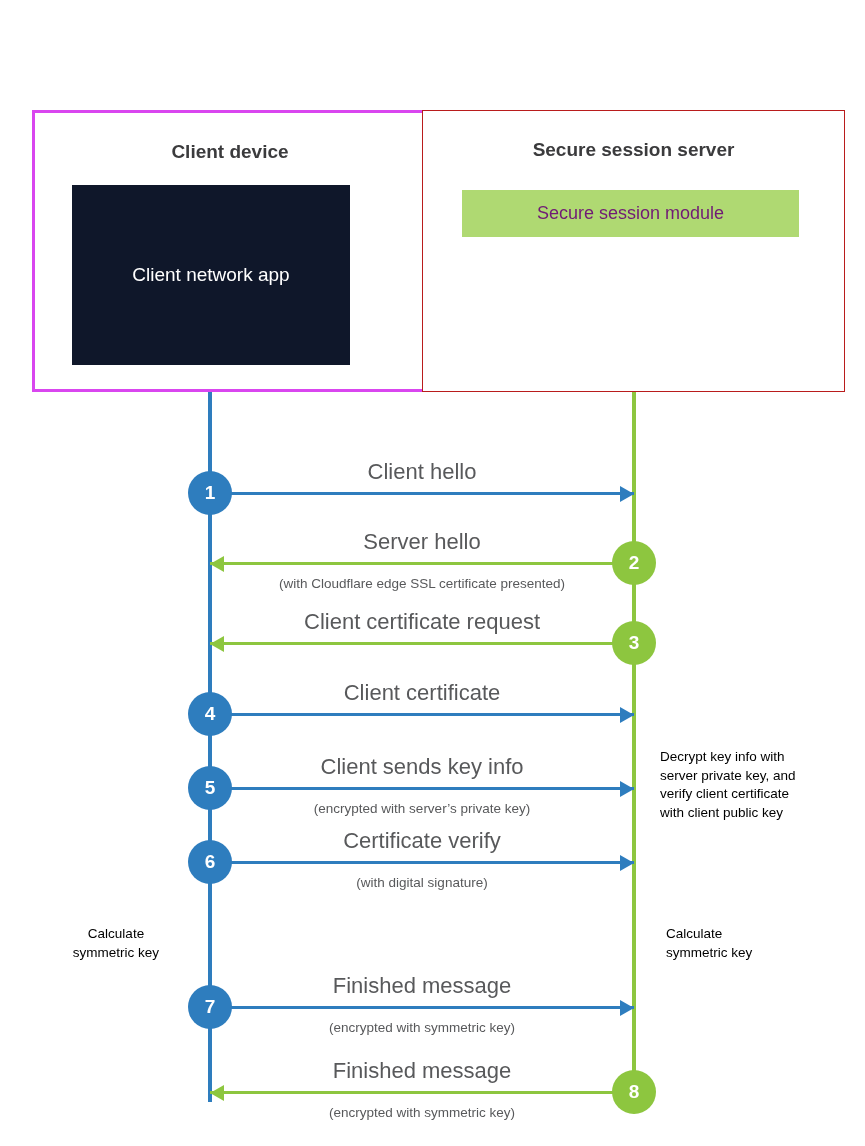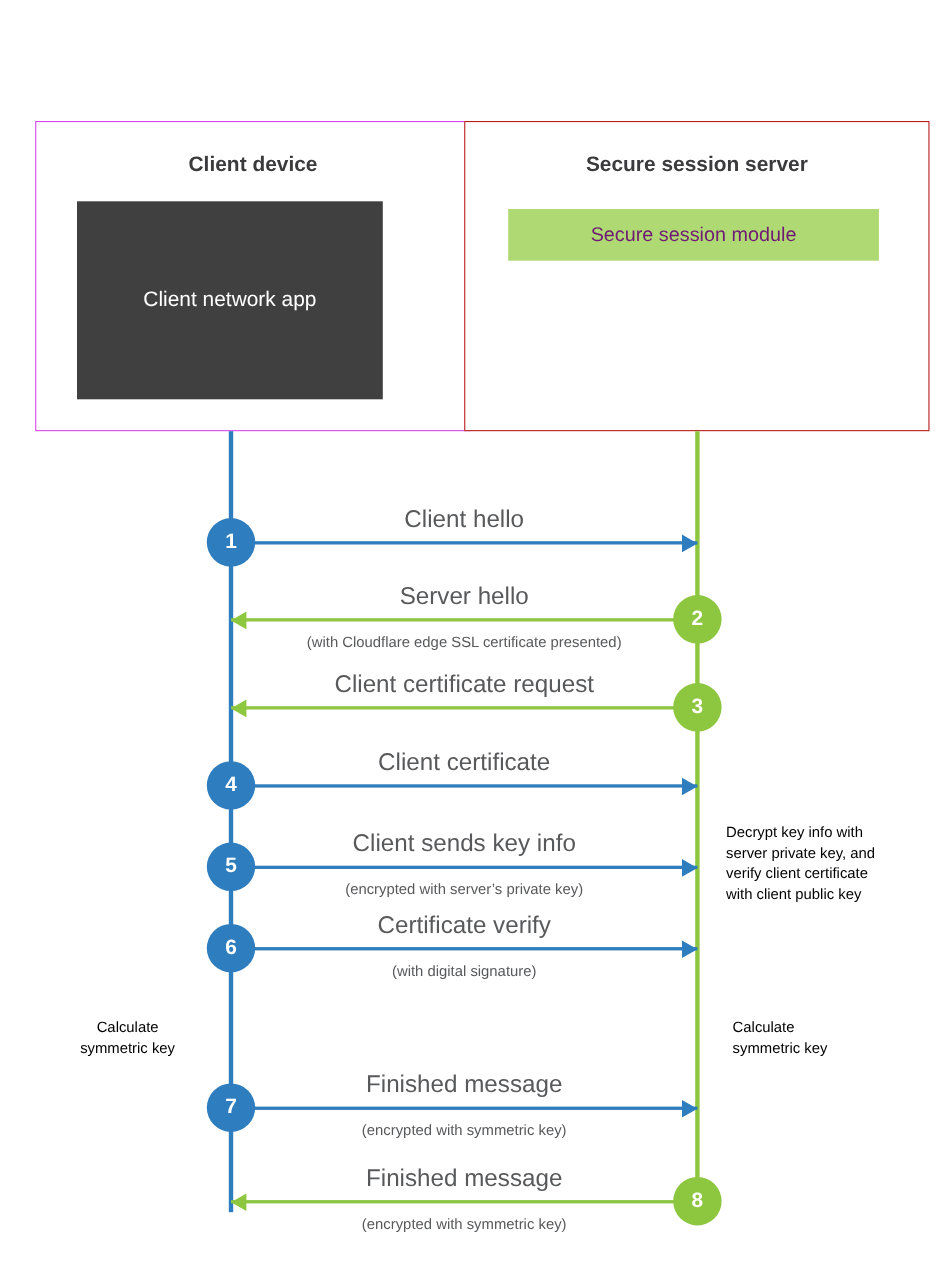--- a/index.html
+++ b/index.html
@@ -35,21 +35,21 @@
   .party-box {
     position: absolute;
     background: #ffffff;
     box-sizing: border-box;
   }
   .party-box.client {
     left: 32px;
     top: 110px;
     width: 396px;
     height: 282px;
-    border: 1px solid #d946ef;
+    border: 3px solid #d946ef;
   }
   .party-box.server {
     left: 422px;
     top: 110px;
     width: 423px;
     height: 282px;
     border: 1px solid #b91c1c;
   }
   .party-title {
     position: absolute;
@@ -61,21 +61,21 @@
     font-weight: bold;
     color: #3b3b3d;
   }
 
   .client-app {
     position: absolute;
     left: 37px;
     top: 72px;
     width: 278px;
     height: 180px;
-    background: #404040;
+    background: #0f172a;
     color: #ffffff;
     font-size: 19px;
     display: flex;
     align-items: center;
     justify-content: center;
     text-align: center;
     line-height: 1.35;
   }
 
   .server-item {

